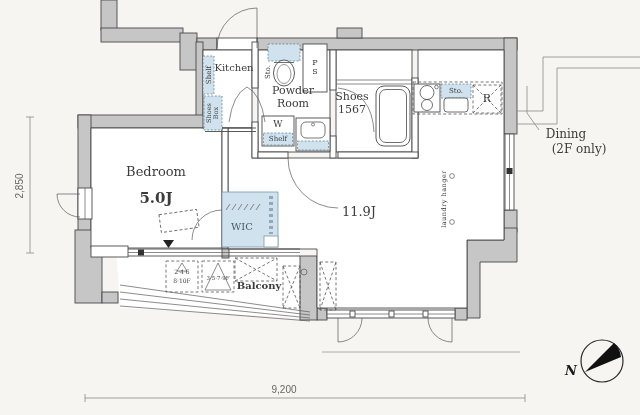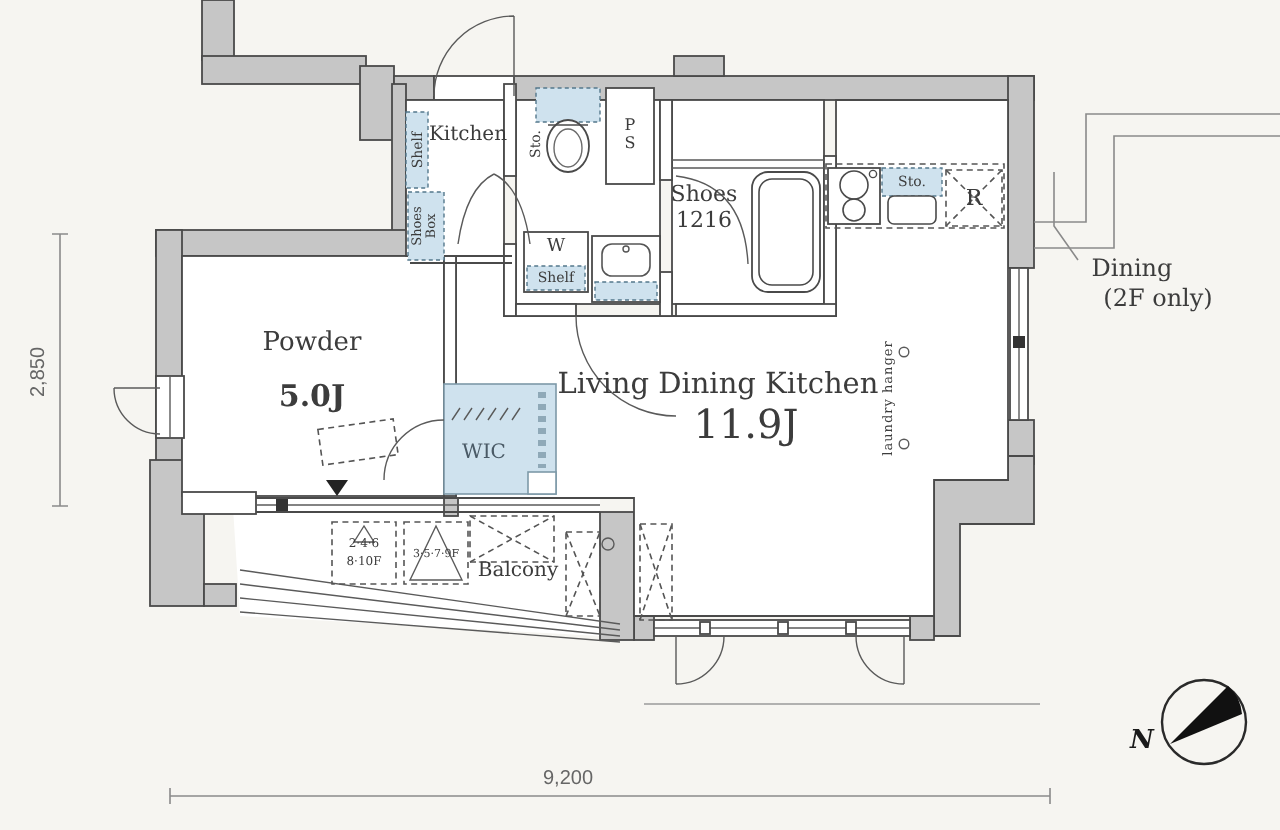--- a/index.html
+++ b/index.html
@@ -193,28 +193,28 @@
   </g>
 
   <g>
     <circle cx="602" cy="361" r="21" fill="none" stroke="#2a2a2a" stroke-width="1.2"></circle>
     <path d="M585,372 L614,343 A21,21 0 0 1 621,357 Z" fill="#111"></path>
   </g>
 </svg>
 
 
 <div class="lbl" style="left:234px;top:68px;font-size:10px;">Kitchen</div>
+<div class="lbl wrap" style="left:293px;top:97px;font-size:11px;width:58px;">Powder Room</div>
 <div class="lbl" style="left:352px;top:97px;font-size:11px;">Shoes</div>
-<div class="lbl" style="left:352px;top:110px;font-size:11px;">1216</div>
-<div class="lbl" style="left:156px;top:172px;font-size:13px;">Powder</div>
+<div class="lbl" style="left:352px;top:110px;font-size:11px;">1567</div>
+<div class="lbl" style="left:156px;top:172px;font-size:13px;">Bedroom</div>
 <div class="lbl" style="left:156px;top:198px;font-size:15px;font-weight:bold;">5.0J</div>
-<div class="lbl" style="left:359px;top:193px;font-size:14.5px;">Living Dining Kitchen</div>
-<div class="lbl" style="left:373px;top:212px;font-size:20px;text-align:center;">11.9J</div>
+<div class="lbl" style="left:359px;top:212px;font-size:13px;text-align:center;">11.9J</div>
 <div class="lbl" style="left:242px;top:227px;font-size:10px;color:#4a5a66;">WIC</div>
-<div class="lbl" style="left:259px;top:286px;font-size:10px;">Balcony</div>
+<div class="lbl" style="left:259px;top:286px;font-size:10px;font-weight:bold;">Balcony</div>
 
 <div class="lbl vert" style="left:208.5px;top:75px;font-size:7px;">Shelf</div>
 <div class="lbl vert wrap" style="left:213px;top:113px;font-size:6.5px;width:24px;line-height:1.15;">Shoes Box</div>
 <div class="lbl vert" style="left:268px;top:72px;font-size:7px;">Sto.</div>
 <div class="lbl wrap" style="left:315px;top:67px;font-size:8px;width:9px;word-break:break-all;line-height:1.15;">PS</div>
 <div class="lbl" style="left:278px;top:124px;font-size:9px;">W</div>
 <div class="lbl" style="left:278px;top:139px;font-size:7px;">Shelf</div>
 <div class="lbl" style="left:456px;top:91px;font-size:7px;">Sto.</div>
 <div class="lbl" style="left:487px;top:99px;font-size:11px;">R</div>
 <div class="lbl vert" style="left:445px;top:199px;font-size:6.5px;letter-spacing:.5px;">laundry hanger</div>

